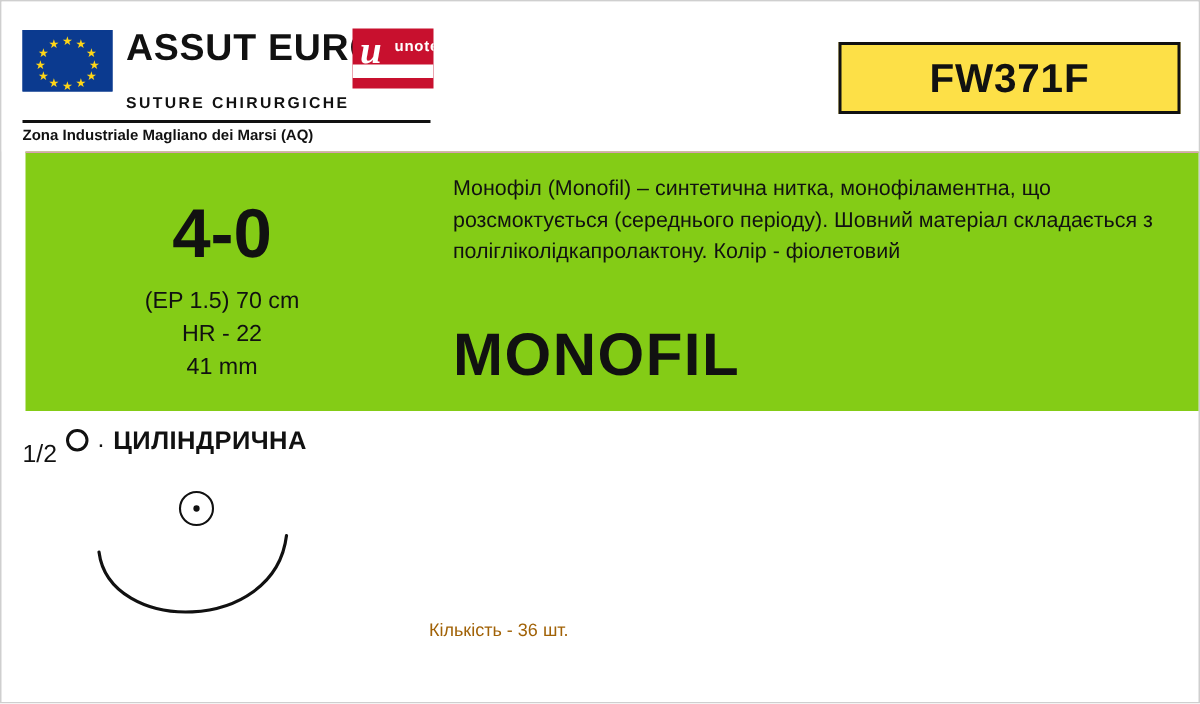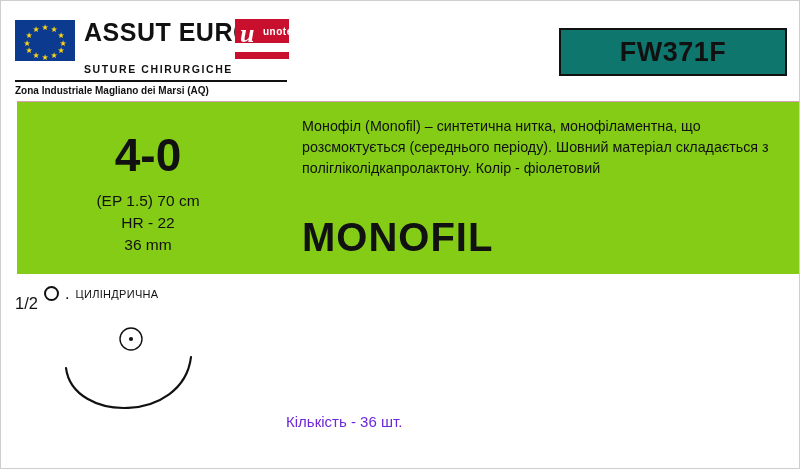--- a/index.html
+++ b/index.html
@@ -136,21 +136,21 @@
   #code-box {
     position: absolute;
     right: 14px;
     top: 27px;
     width: 224px;
     height: 44px;
     border: 2px solid #111111;
     display: flex;
     align-items: center;
     justify-content: center;
-    background: #0f766e;
+    background: #fde047;
   }
   #code-text {
     font-family: "Liberation Sans", sans-serif;
     font-weight: bold;
     font-size: 27px;
     letter-spacing: 0.5px;
     color: #111111;
   }
 
   
@@ -231,40 +231,40 @@
   }
   #needle-circle {
     display: inline-block;
     width: 15px;
     height: 15px;
     border: 2px solid #111111;
     border-radius: 50%;
     box-sizing: border-box;
   }
   #needle-type {
-    font-weight: normal;
-    font-size: 11px;
+    font-weight: bold;
+    font-size: 17px;
     letter-spacing: 0.3px;
   }
 
   #needle-drawing {
     position: absolute;
     left: 40px;
     top: 310px;
     width: 220px;
     height: 125px;
   }
 
   #quantity {
     position: absolute;
     left: 285px;
     top: 412px;
     font-family: "Liberation Sans", sans-serif;
-    font-size: 15px;
-    color: #6d28d9;
+    font-size: 12px;
+    color: #a16207;
   }
 </style>
 </head>
 <body>
 
 <div id="page">
 
   <div id="header">
 
     <div id="brand-block">
@@ -306,21 +306,21 @@
     </div>
   </div>
 
   <div id="pink-band">
 
     <div id="left-col">
       <div id="gauge">4-0</div>
       <div id="spec-lines">
         <div>(EP 1.5) 70 cm</div>
         <div>HR - 22</div>
-        <div>36 mm</div>
+        <div>41 mm</div>
       </div>
     </div>
 
     <div id="right-col">
       <div id="product-desc">Монофіл (Monofil) – синтетична нитка, монофіламентна, що розсмоктується (середнього періоду). Шовний матеріал складається з полігліколідкапролактону. Колір - фіолетовий</div>
       <div id="product-name">MONOFIL</div>
     </div>
   </div>
 
   <div id="needle-info">

